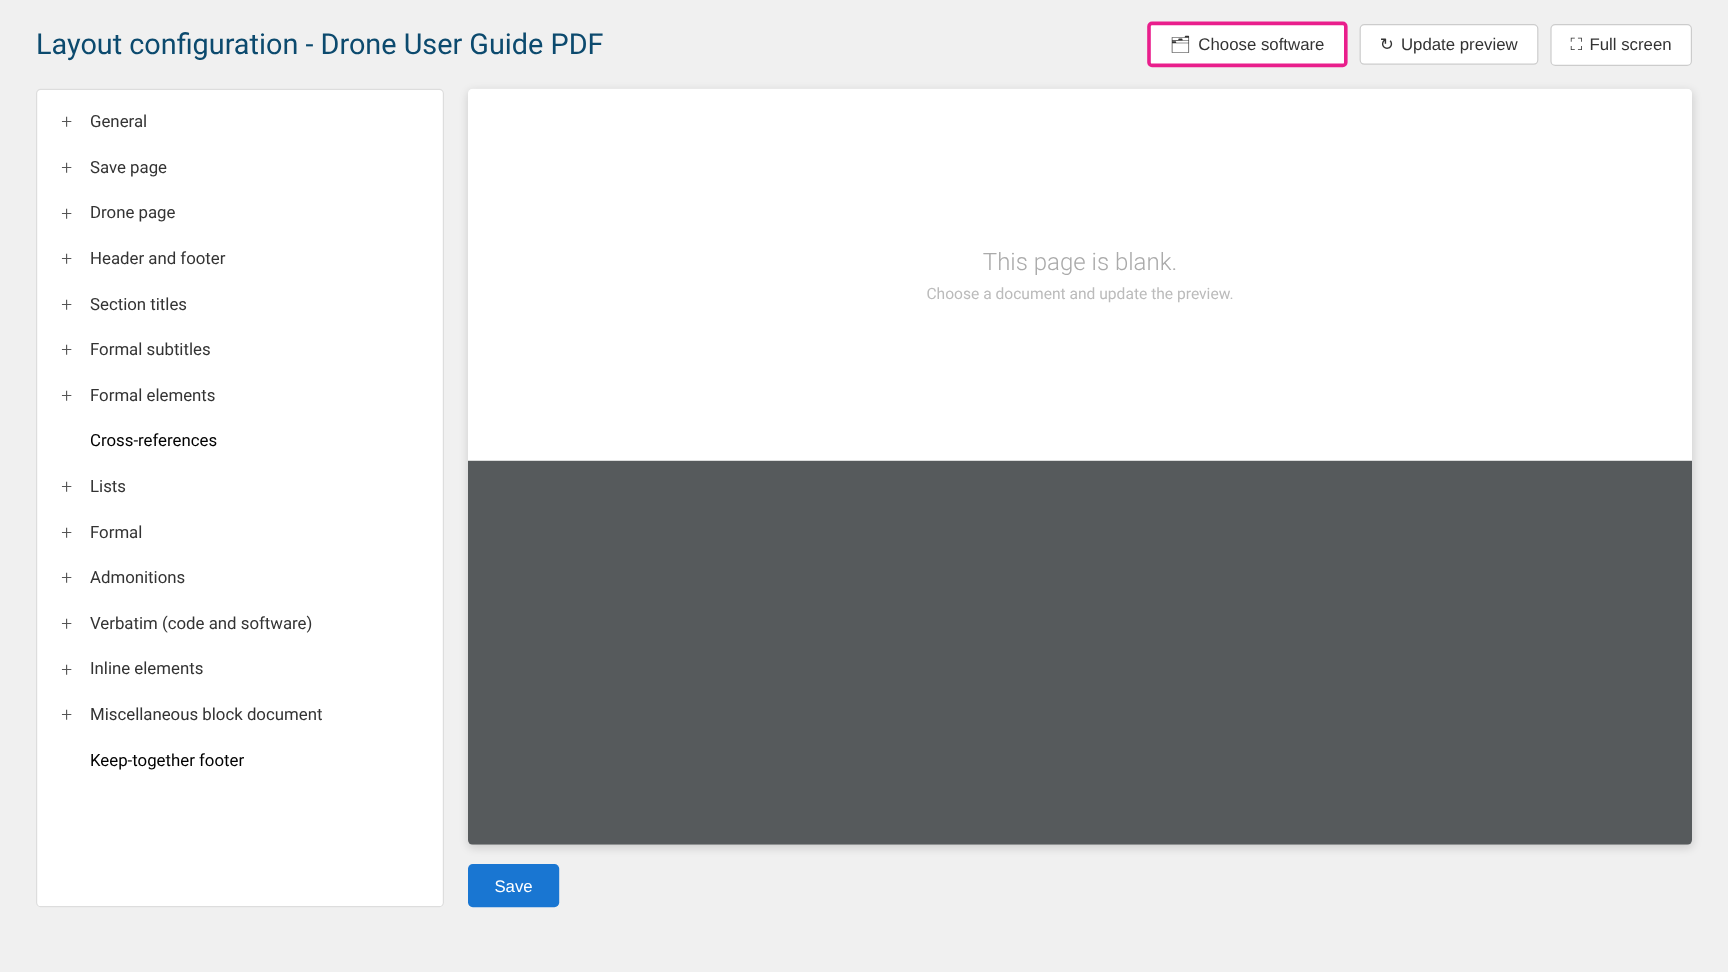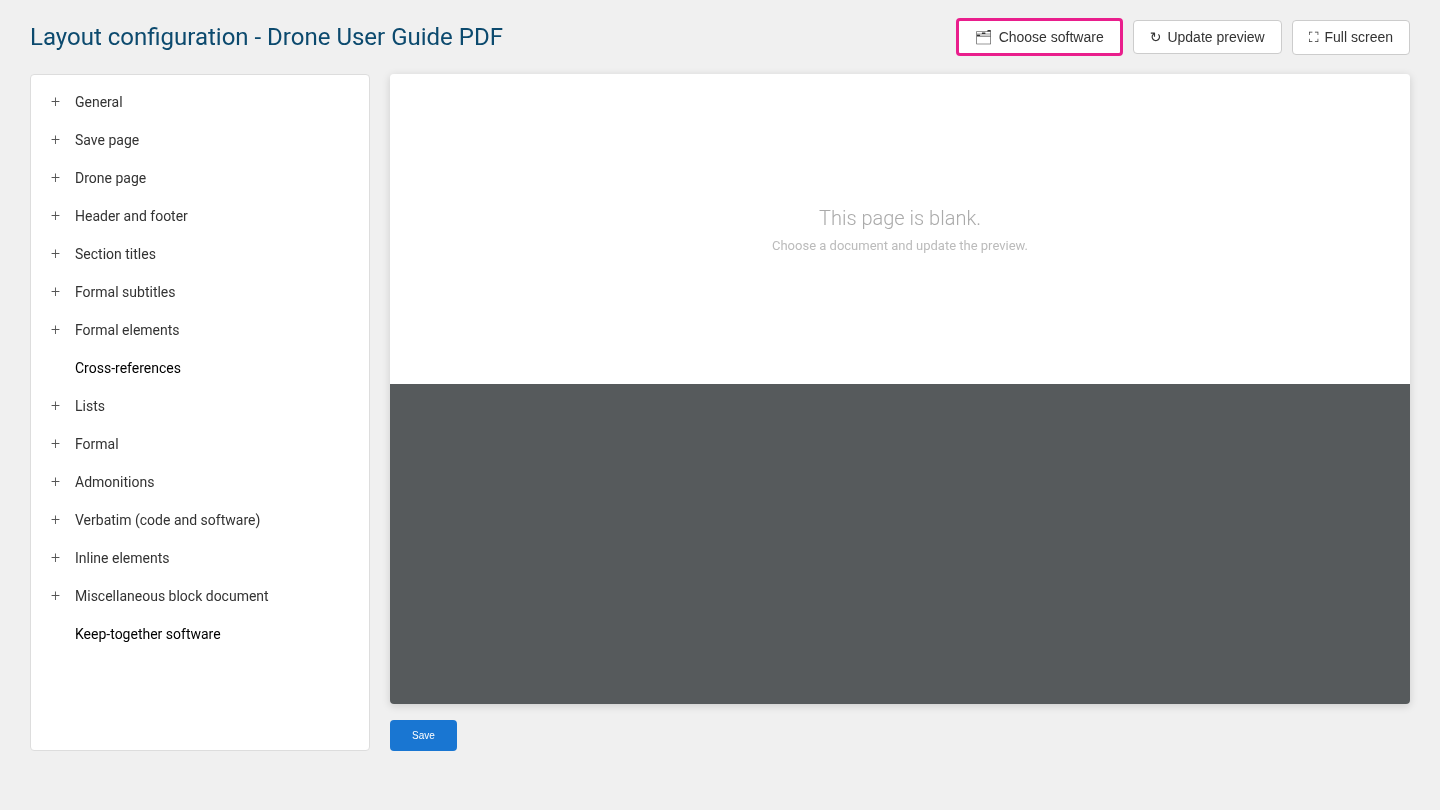--- a/index.html
+++ b/index.html
@@ -118,21 +118,21 @@
     }
     .save-area {
       padding: 16px 0 0 0;
     }
     .btn-save {
       background: #1976d2;
       color: #fff;
       border: none;
       padding: 10px 22px;
       border-radius: 4px;
-      font-size: 10px;
+      font-size: 14px;
       cursor: pointer;
     }
   </style>
 </head>
 <body>
 
 <div class="page-header">
   <h1 class="page-title">Layout configuration - Drone User Guide PDF</h1>
   <div class="toolbar">
     <button class="btn btn-choose">
@@ -203,21 +203,21 @@
     </div>
     <div class="sidebar-item">
       <span class="plus-icon">+</span>
       <span>Inline elements</span>
     </div>
     <div class="sidebar-item">
       <span class="plus-icon">+</span>
       <span>Miscellaneous block document</span>
     </div>
     <div class="sidebar-item-plain">
-      <span>Keep-together software</span>
+      <span>Keep-together footer</span>
     </div>
   </div>
 
   <div class="preview-area">
     <div class="preview-container">
       <div class="preview-white">
         <span class="preview-blank-title">This page is blank.</span>
         <span class="preview-blank-sub">Choose a document and update the preview.</span>
       </div>
       <div class="preview-dark"></div>

